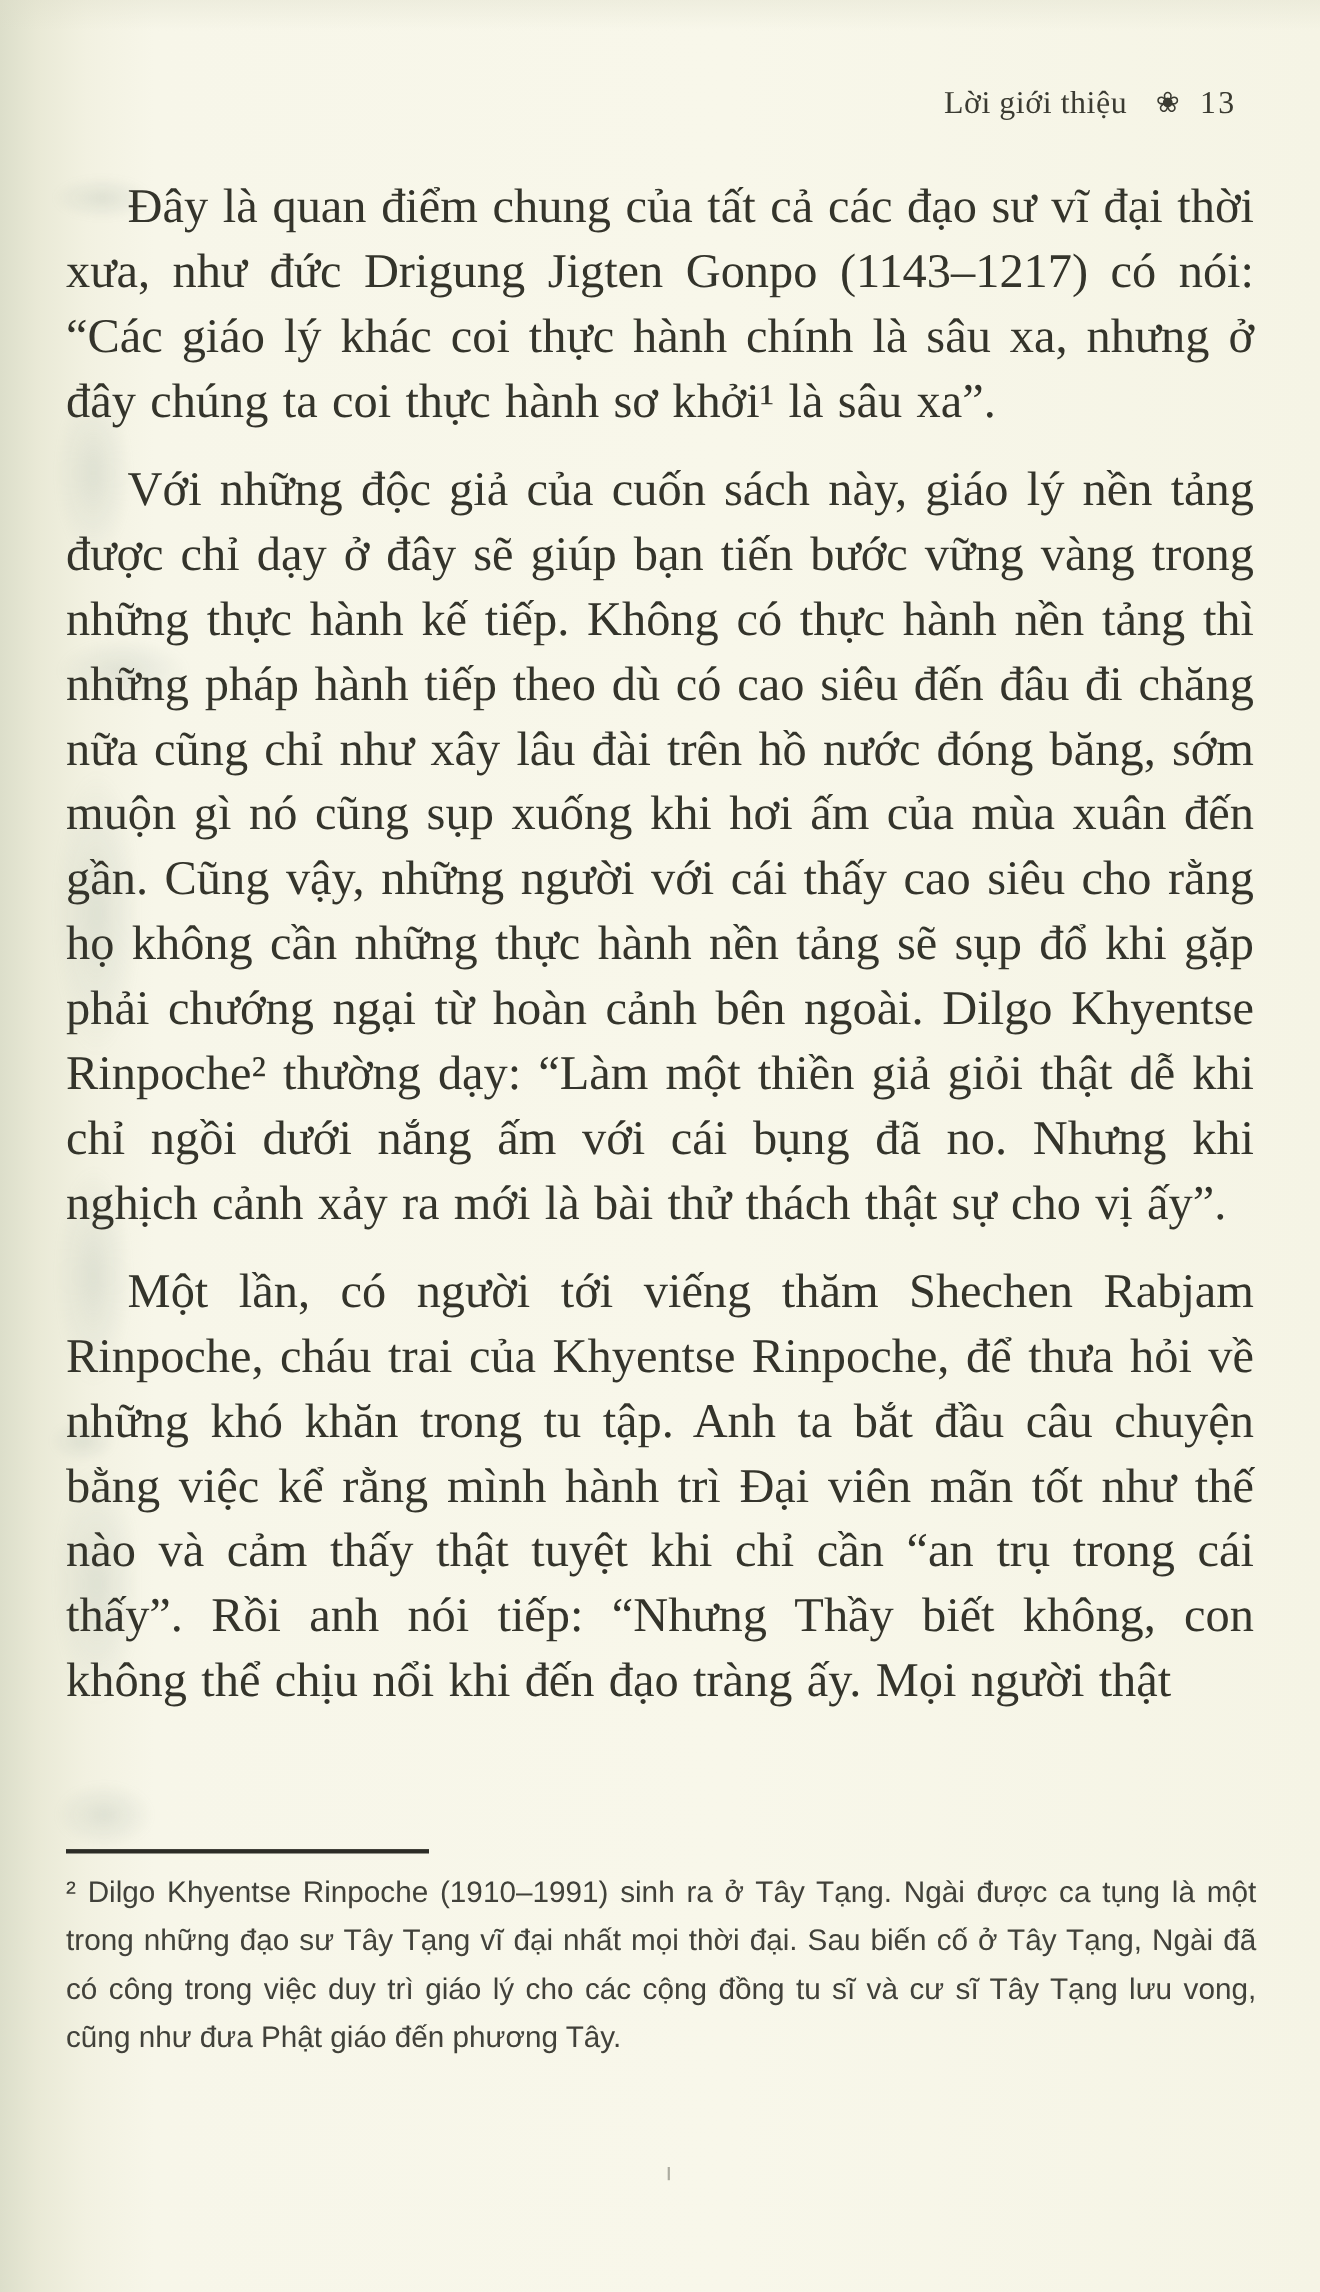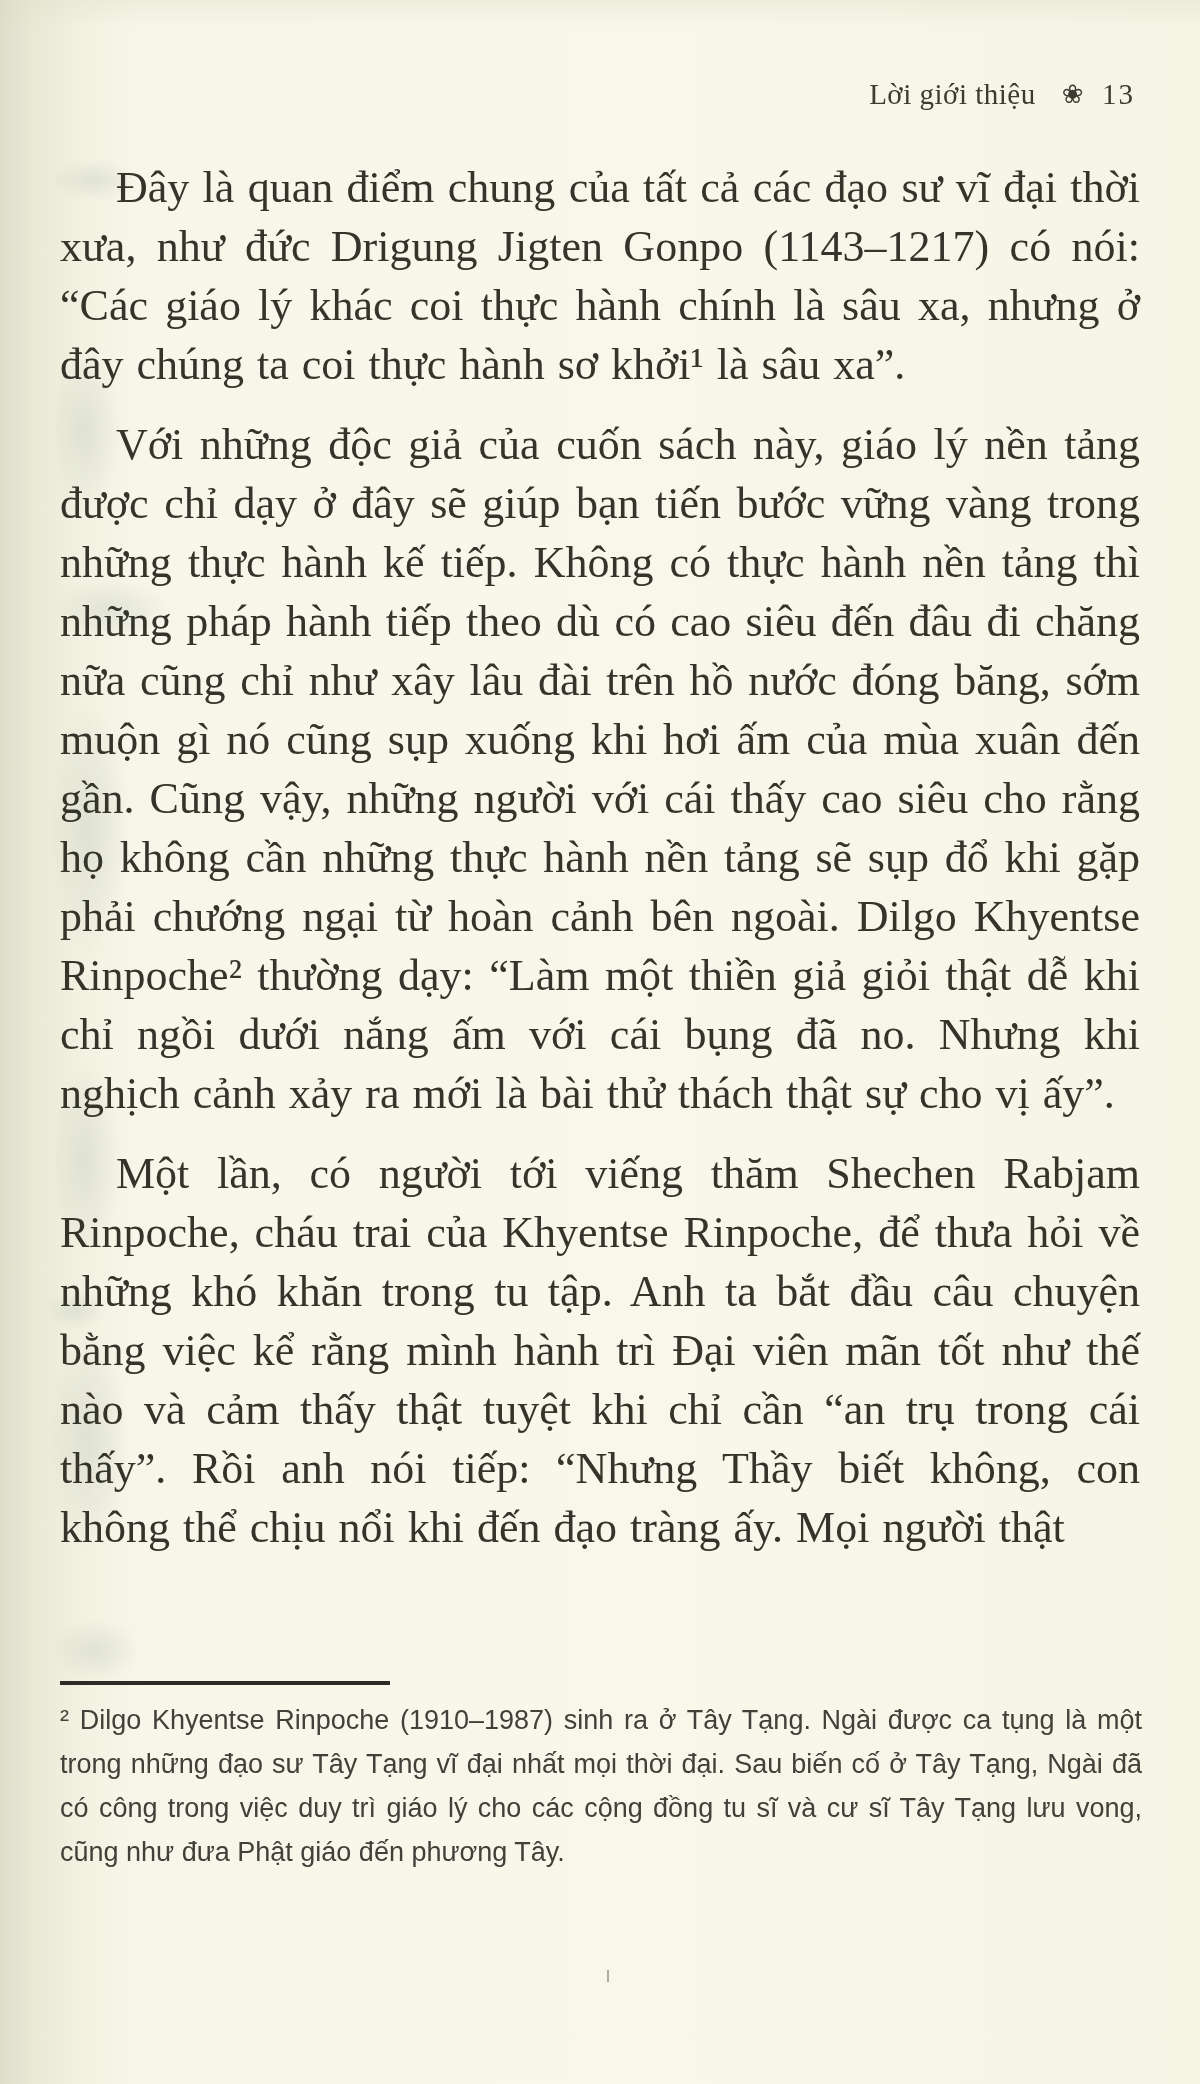--- a/index.html
+++ b/index.html
@@ -40,21 +40,21 @@
     position: absolute;
     left: 607px; top: 1970px;
     width: 2px; height: 12px;
     background: rgba(80,80,70,0.45);
   }
 
   .header {
     position: absolute;
     top: 78px;
     left: 60px;
-    right: 65px;
+    right: 76px;
     text-align: right;
     font-size: 29px;
     letter-spacing: 0.5px;
     color: #3b3b32;
     white-space: nowrap;
   }
   .header .ornament {
     font-family: "DejaVu Sans", sans-serif;
     font-size: 26px;
     margin: 0 18px 0 26px;
@@ -128,16 +128,16 @@
 
   <div class="bodytext">
     <p>Đây là quan điểm chung của tất cả các đạo sư vĩ đại thời xưa, như đức Drigung Jigten Gonpo (1143–1217) có nói: “Các giáo lý khác coi thực hành chính là sâu xa, nhưng ở đây chúng ta coi thực hành sơ khởi¹ là sâu xa”.</p>
     <p>Với những độc giả của cuốn sách này, giáo lý nền tảng được chỉ dạy ở đây sẽ giúp bạn tiến bước vững vàng trong những thực hành kế tiếp. Không có thực hành nền tảng thì những pháp hành tiếp theo dù có cao siêu đến đâu đi chăng nữa cũng chỉ như xây lâu đài trên hồ nước đóng băng, sớm muộn gì nó cũng sụp xuống khi hơi ấm của mùa xuân đến gần. Cũng vậy, những người với cái thấy cao siêu cho rằng họ không cần những thực hành nền tảng sẽ sụp đổ khi gặp phải chướng ngại từ hoàn cảnh bên ngoài. Dilgo Khyentse Rinpoche² thường dạy: “Làm một thiền giả giỏi thật dễ khi chỉ ngồi dưới nắng ấm với cái bụng đã no. Nhưng khi nghịch cảnh xảy ra mới là bài thử thách thật sự cho vị ấy”.</p>
     <p>Một lần, có người tới viếng thăm Shechen Rabjam Rinpoche, cháu trai của Khyentse Rinpoche, để thưa hỏi về những khó khăn trong tu tập. Anh ta bắt đầu câu chuyện bằng việc kể rằng mình hành trì Đại viên mãn tốt như thế nào và cảm thấy thật tuyệt khi chỉ cần “an trụ trong cái thấy”. Rồi anh nói tiếp: “Nhưng Thầy biết không, con không thể chịu nổi khi đến đạo tràng ấy. Mọi người thật</p>
   </div>
 
   <hr class="footnote-rule">
 
   <div class="footnotes">
-    <p>² Dilgo Khyentse Rinpoche (1910–1987) sinh ra ở Tây Tạng. Ngài được ca tụng là một trong những đạo sư Tây Tạng vĩ đại nhất mọi thời đại. Sau biến cố ở Tây Tạng, Ngài đã có công trong việc duy trì giáo lý cho các cộng đồng tu sĩ và cư sĩ Tây Tạng lưu vong, cũng như đưa Phật giáo đến phương Tây.</p>
+    <p>² Dilgo Khyentse Rinpoche (1910–1991) sinh ra ở Tây Tạng. Ngài được ca tụng là một trong những đạo sư Tây Tạng vĩ đại nhất mọi thời đại. Sau biến cố ở Tây Tạng, Ngài đã có công trong việc duy trì giáo lý cho các cộng đồng tu sĩ và cư sĩ Tây Tạng lưu vong, cũng như đưa Phật giáo đến phương Tây.</p>
   </div>
 
 </div>
 
 </body></html>

